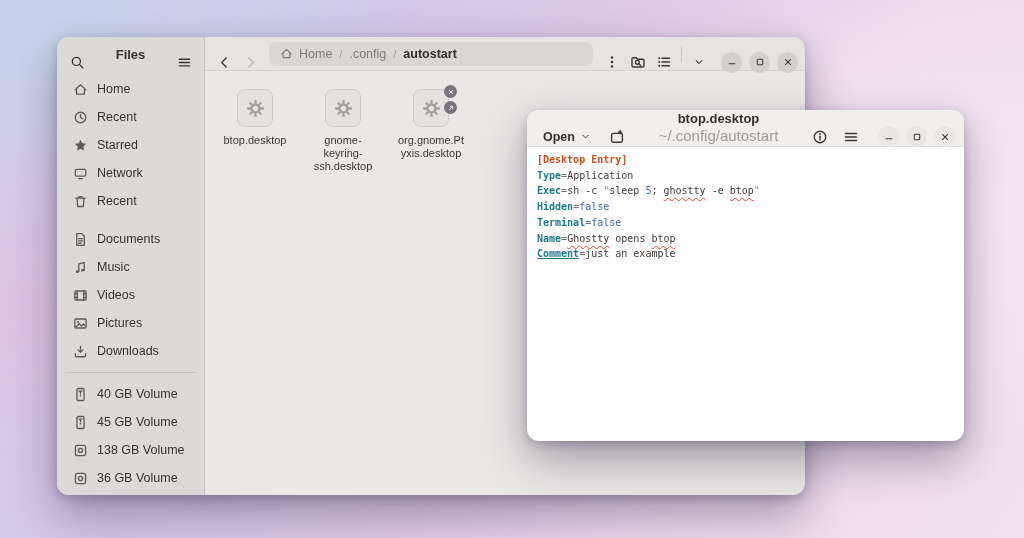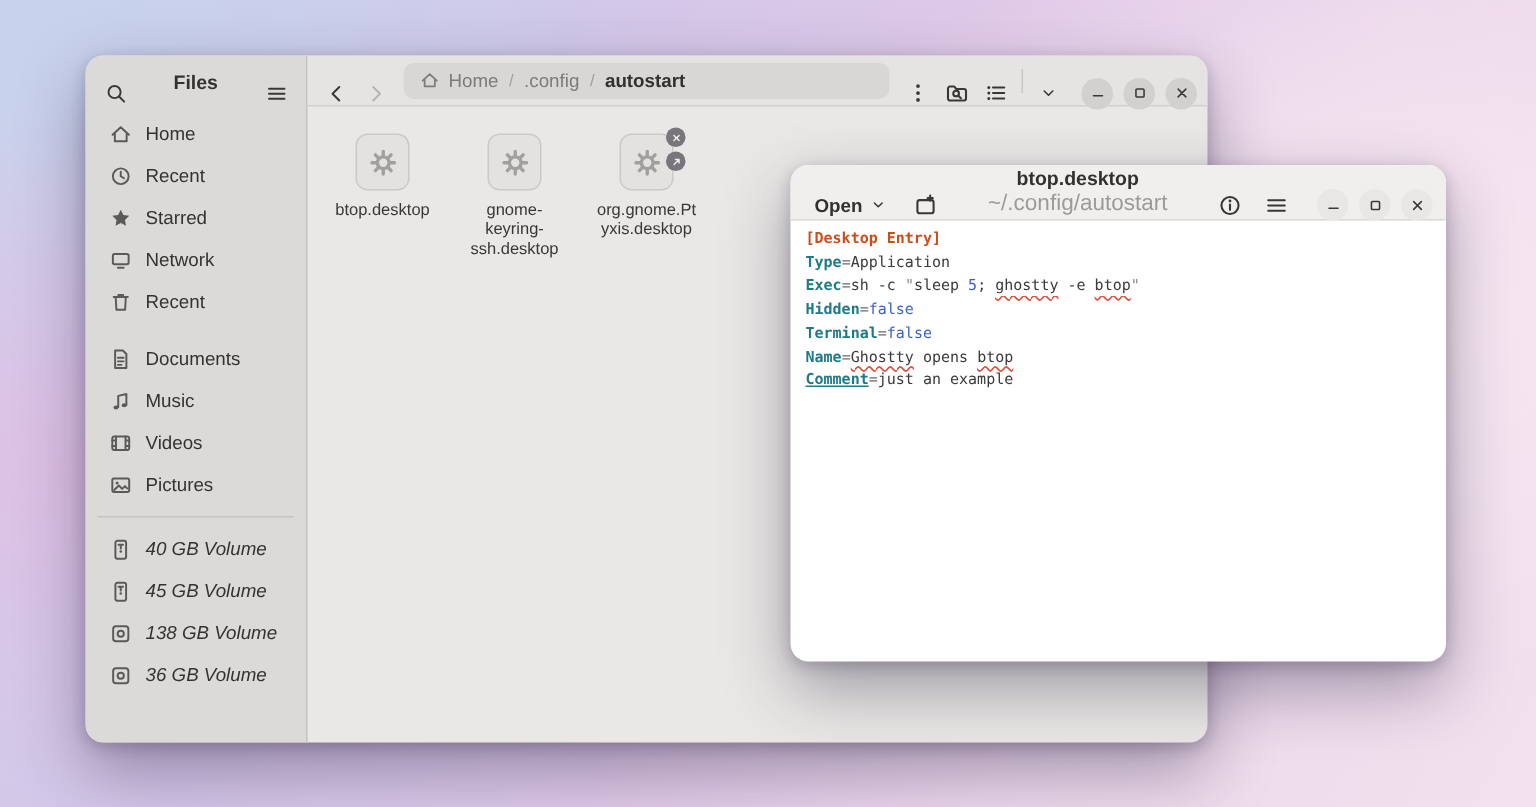--- a/index.html
+++ b/index.html
@@ -24,21 +24,21 @@
   .icon-btn { width:24px; height:24px; display:flex; align-items:center; justify-content:center; color:#3a3836; border-radius:6px; padding:0; flex:none; }
   .icon-btn.disabled { color:#b6b4b2; }
 
   
   .files { left:57px; top:37px; width:748px; height:458px; background:#eae8e6; z-index:10; display:flex; overflow:hidden; }
   .fw-sidebar { width:148px; background:#dcdad8; border-right:1px solid #c7c5c3; display:flex; flex-direction:column; }
   .fw-sb-header { height:34px; flex:none; display:flex; align-items:center; padding:0 8px;justify-content:space-between; }
   .fw-sb-title { flex:1; text-align:center; font-weight:700; font-size:13px; color:#353331; }
   .sb-list { flex:1; padding:4px 8px; overflow:hidden; }
   .sb-group.spaced { margin-top:10px; }
-  .sb-group.volumes { margin-top:7px; border-top:1px solid #c6c4c2; padding-top:7px;font-style:italic; }
+  .sb-group.volumes { margin-top:7px; border-top:1px solid #c6c4c2; padding-top:7px; }
   .sb-row { display:flex; align-items:center; gap:9px; height:28px; padding:0 8px; border-radius:7px; }
   .sb-icon { width:15px; height:15px; color:#5c5a58; }
   .sb-label { font-size:12.5px; color:#353331; white-space:nowrap; }
 
   .fw-main { flex:1; display:flex; flex-direction:column; min-width:0; }
   .fw-header { height:34px; flex:none; background:#e6e4e2; border-bottom:1px solid #d3d1cf; display:flex; align-items:center; padding:0 7px; gap:2px; }
   .pathbar { flex:1; min-width:0; height:24px; background:#d9d7d5; border-radius:7px; display:flex; align-items:center; gap:7px; padding:0 11px; margin:0 5px; font-size:12.5px; color:#7d7b79; }
   .crumb { display:flex; align-items:center; gap:6px; white-space:nowrap; }
   .crumb .icn { color:#7d7b79; }
   .crumb-sep { color:#a09e9c; font-size:11px; }
@@ -172,20 +172,29 @@
             </div>
             <div class="sb-row">
               <span class="icn sb-icon">
                 <svg viewBox="0 0 16 16" fill="none" stroke="currentColor" stroke-width="1.4" stroke-linecap="round" stroke-linejoin="round">
                   <rect x="2" y="3.2" width="12" height="9.6" rx="1.2"></rect>
                   <circle cx="5.4" cy="6.4" r="1.1" fill="currentColor" stroke="none"></circle>
                   <path d="M3.4 11.4l3.2-3.2 2.4 2.4 2-2 1.6 1.6"></path>
                 </svg>
               </span>
               <span class="sb-label">Pictures</span>
+            </div>
+            <div class="sb-row">
+              <span class="icn sb-icon">
+                <svg viewBox="0 0 16 16" fill="none" stroke="currentColor" stroke-width="1.4" stroke-linecap="round" stroke-linejoin="round">
+                  <path d="M8 2.2v6.6M5.4 6.3L8 8.9l2.6-2.6"></path>
+                  <path d="M2.6 10.3v1.9c0 .8.6 1.4 1.4 1.4h8c.8 0 1.4-.6 1.4-1.4v-1.9"></path>
+                </svg>
+              </span>
+              <span class="sb-label">Downloads</span>
             </div>
           </div>
           <div class="sb-group volumes">
             <div class="sb-row">
               <span class="icn sb-icon">
                 <svg viewBox="0 0 16 16" fill="none" stroke="currentColor" stroke-width="1.4" stroke-linecap="round" stroke-linejoin="round">
                   <rect x="4.2" y="1.6" width="7.6" height="12.8" rx="1.4"></rect>
                   <path d="M6.4 4.4h3.2M8 4.4v2.8"></path>
                   <circle cx="8" cy="9.2" r=".9" fill="currentColor" stroke="none"></circle>
                 </svg>

